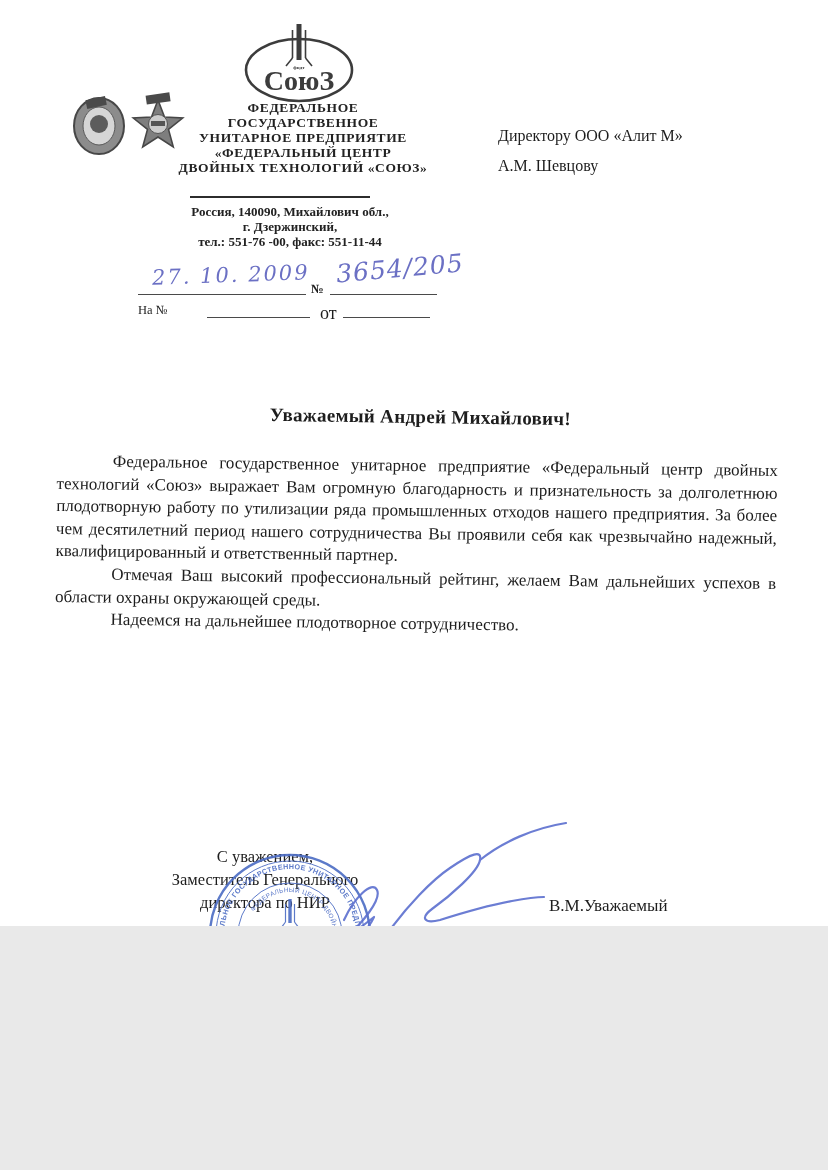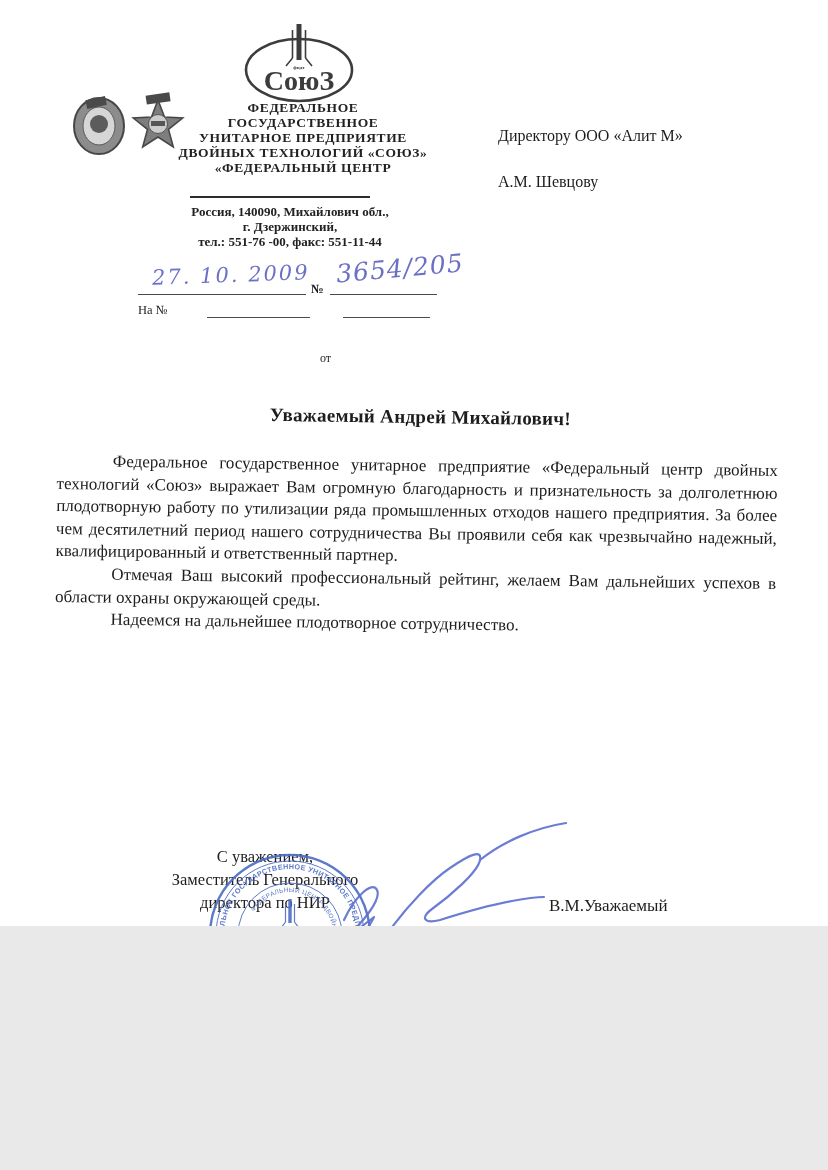--- a/index.html
+++ b/index.html
@@ -22,25 +22,25 @@
     text-align:center; font-weight:bold; font-size:13px; line-height:15px; color:#222;
   }
   .hw { font-family:"DejaVu Serif", serif; font-style:italic; color:#6b70c4; }
   .date-hw { position:absolute; left:152px; top:263px; font-size:21px; letter-spacing:2px; transform:rotate(-2deg); }
   .num-hw  { position:absolute; left:336px; top:254px; font-size:25px; letter-spacing:1px; transform:rotate(-5deg); }
   .date-line { position:absolute; left:138px; top:294px; width:168px; border-top:1px solid #4a4a4a; }
   .num-sign  { position:absolute; left:311px; top:282px; font-size:12.5px; font-weight:bold; }
   .num-line  { position:absolute; left:330px; top:294px; width:107px; border-top:1px solid #4a4a4a; }
   .ref-label { position:absolute; left:138px; top:303px; font-size:12.5px; }
   .ref-line1 { position:absolute; left:207px; top:317px; width:103px; border-top:1px solid #4a4a4a; }
-  .ref-from  { position:absolute; left:320px; top:303px; font-size:12px;margin-top:48px; }
+  .ref-from  { position:absolute; left:320px; top:303px; font-size:18px; }
   .ref-line2 { position:absolute; left:343px; top:317px; width:87px;  border-top:1px solid #4a4a4a; }
   
   .recipient { position:absolute; left:498px; top:127px; width:272px; text-align:left; font-size:16px; }
-  .recipient .r2 { margin-top:28px; }
+  .recipient .r2 { margin-top:12px; }
   
   .tilt { position:absolute; left:0; top:0; width:828px; height:700px;
           transform:rotate(0.8deg); transform-origin:60px 450px; }
   .salutation {
     position:absolute; left:100px; top:401px; width:640px; text-align:center;
     font-weight:bold; font-size:19px; letter-spacing:0.3px;
   }
   .body-text {
     position:absolute; left:57px; top:450px; width:721px;
     font-size:17px; line-height:22.6px; text-align:justify;
@@ -83,22 +83,22 @@
       <circle cx="88" cy="36" r="9.5" fill="#cccccc" stroke="#555555" stroke-width="1"></circle>
       <rect x="81" y="33" width="14" height="5" fill="#555555"></rect>
       <rect x="76" y="6" width="24" height="9" fill="#4a4a4a" transform="rotate(-8 88 10)"></rect>
     </g>
   </svg>
 
   <div class="org-block">
     <div>ФЕДЕРАЛЬНОЕ</div>
     <div>ГОСУДАРСТВЕННОЕ</div>
     <div>УНИТАРНОЕ ПРЕДПРИЯТИЕ</div>
+    <div>«ФЕДЕРАЛЬНЫЙ ЦЕНТР</div>
     <div>ДВОЙНЫХ ТЕХНОЛОГИЙ «СОЮЗ»</div>
-    <div>«ФЕДЕРАЛЬНЫЙ ЦЕНТР</div>
   </div>
 
   <div class="divider"></div>
 
   <div class="address-block">
     <div>Россия, 140090, Михайлович обл.,</div>
     <div>г. Дзержинский,</div>
     <div>тел.: 551-76 -00,  факс: 551-11-44</div>
   </div>
 

